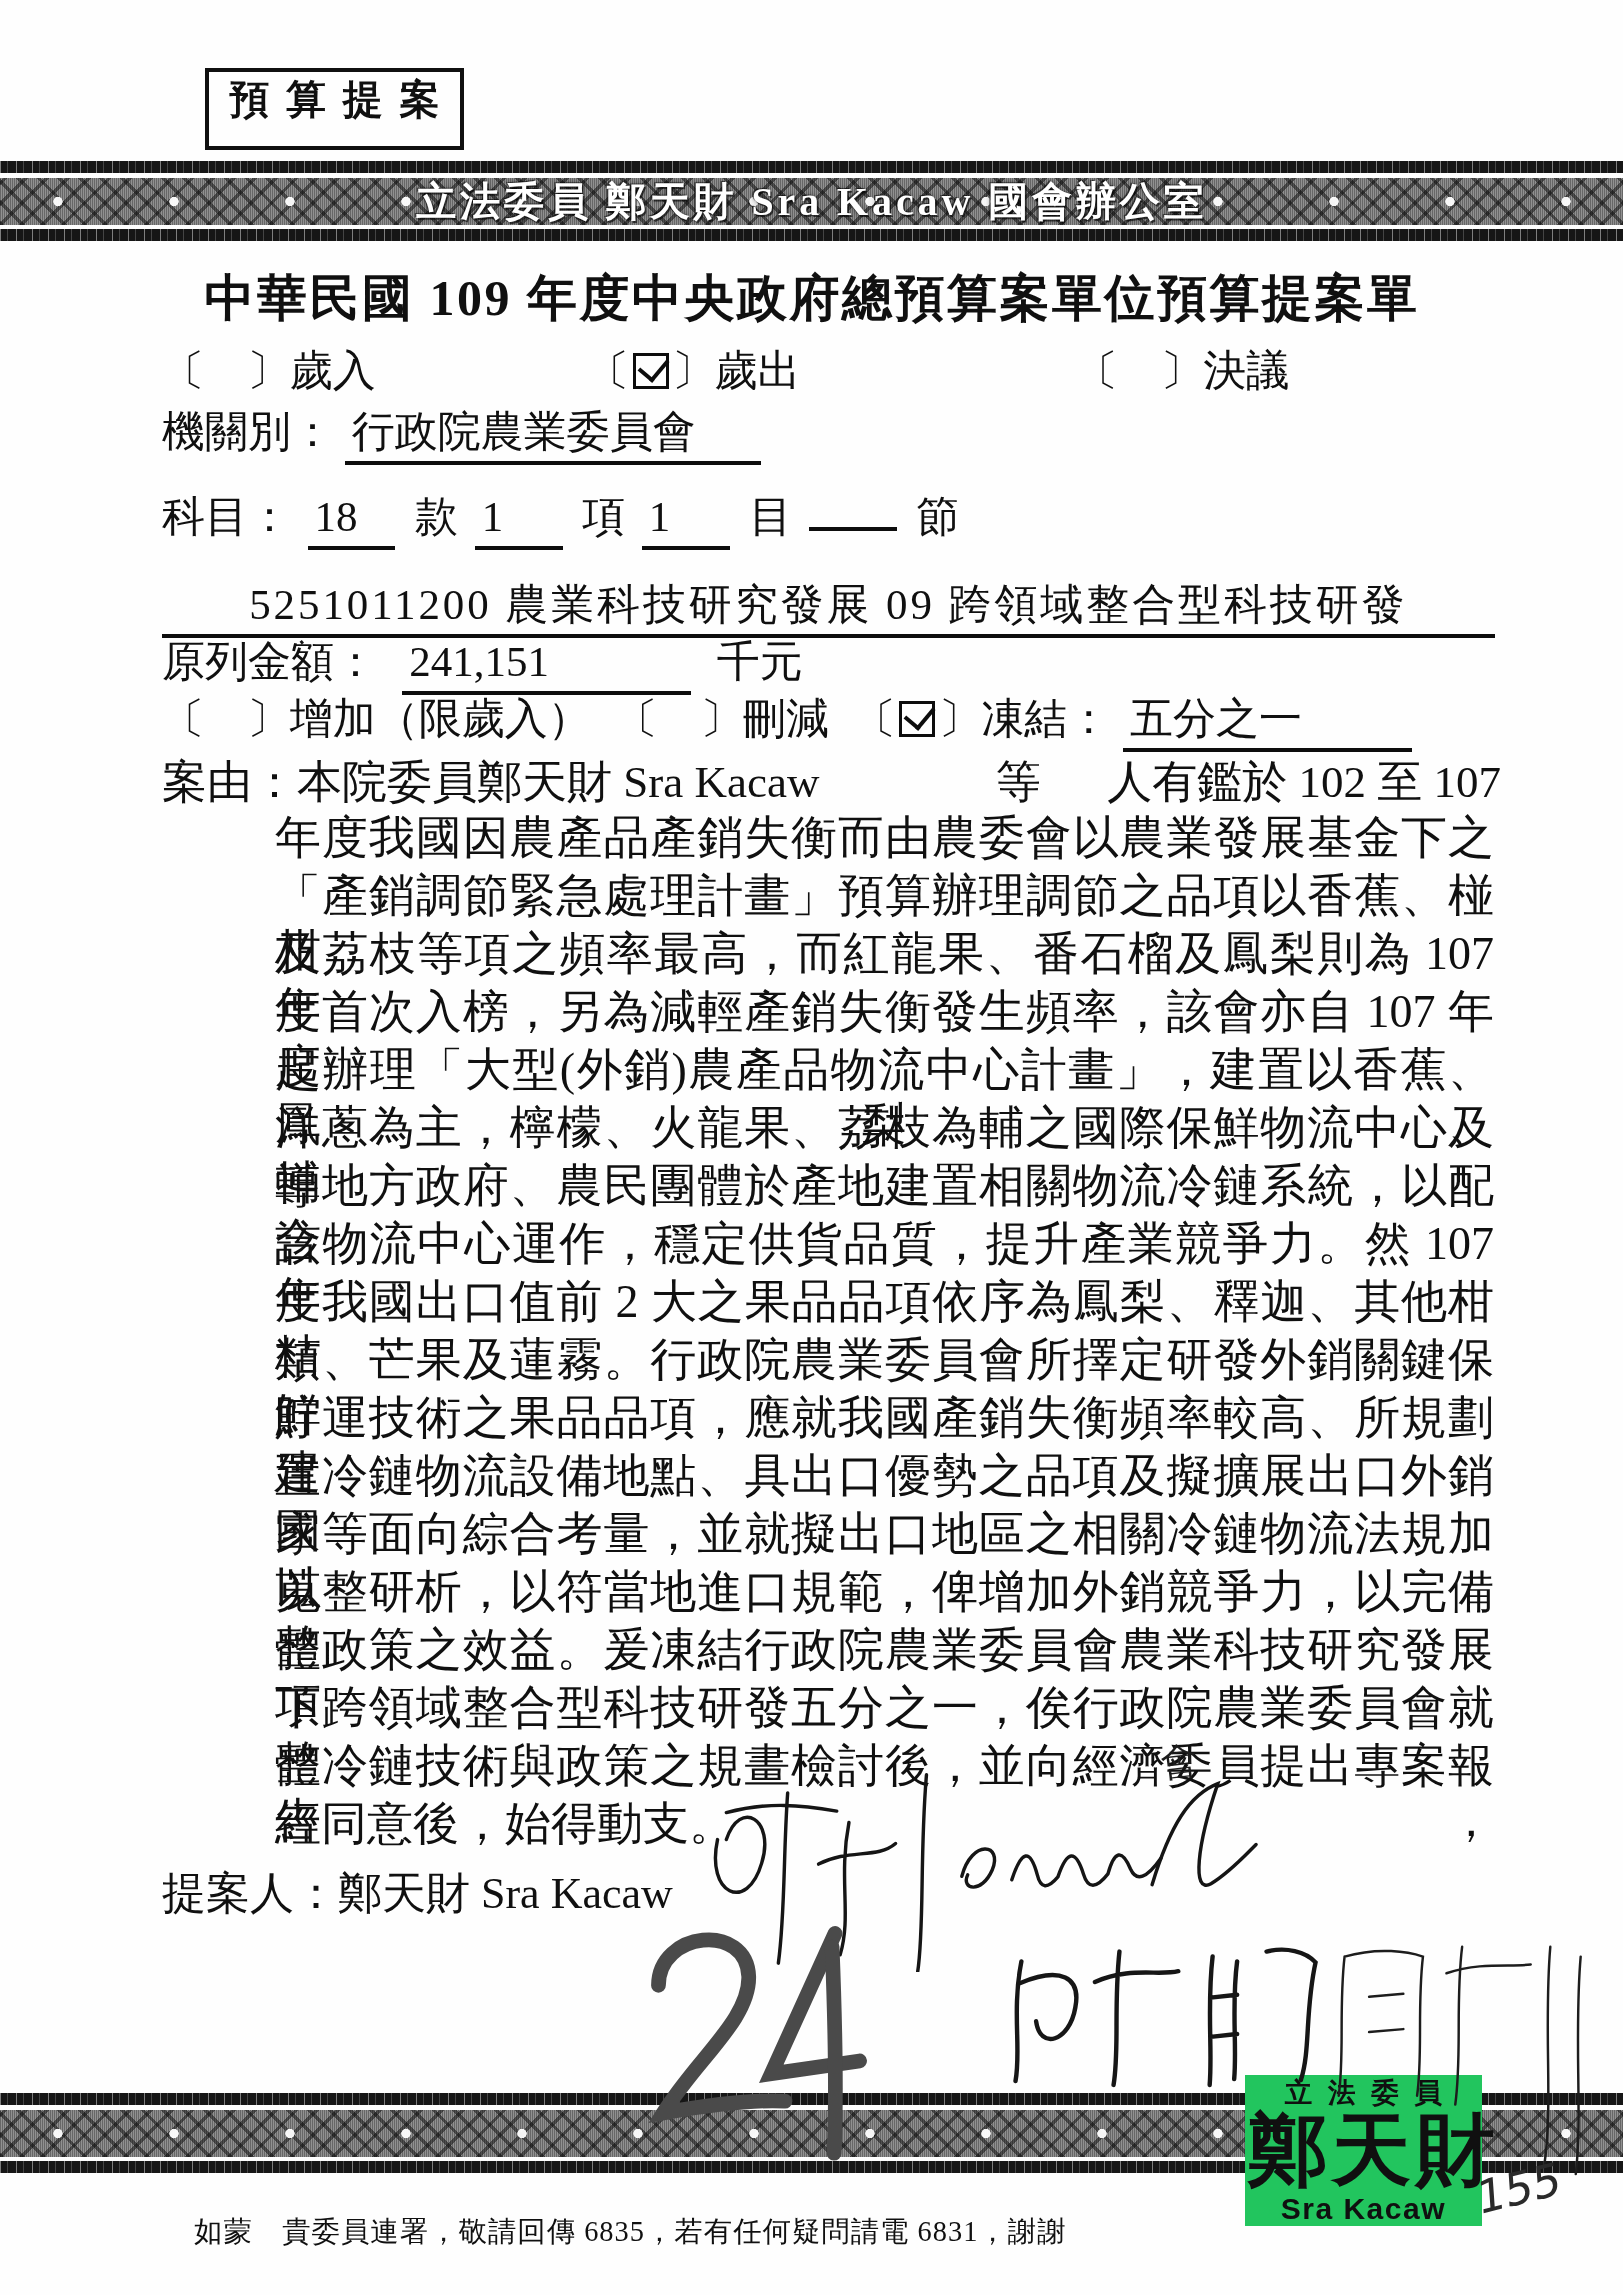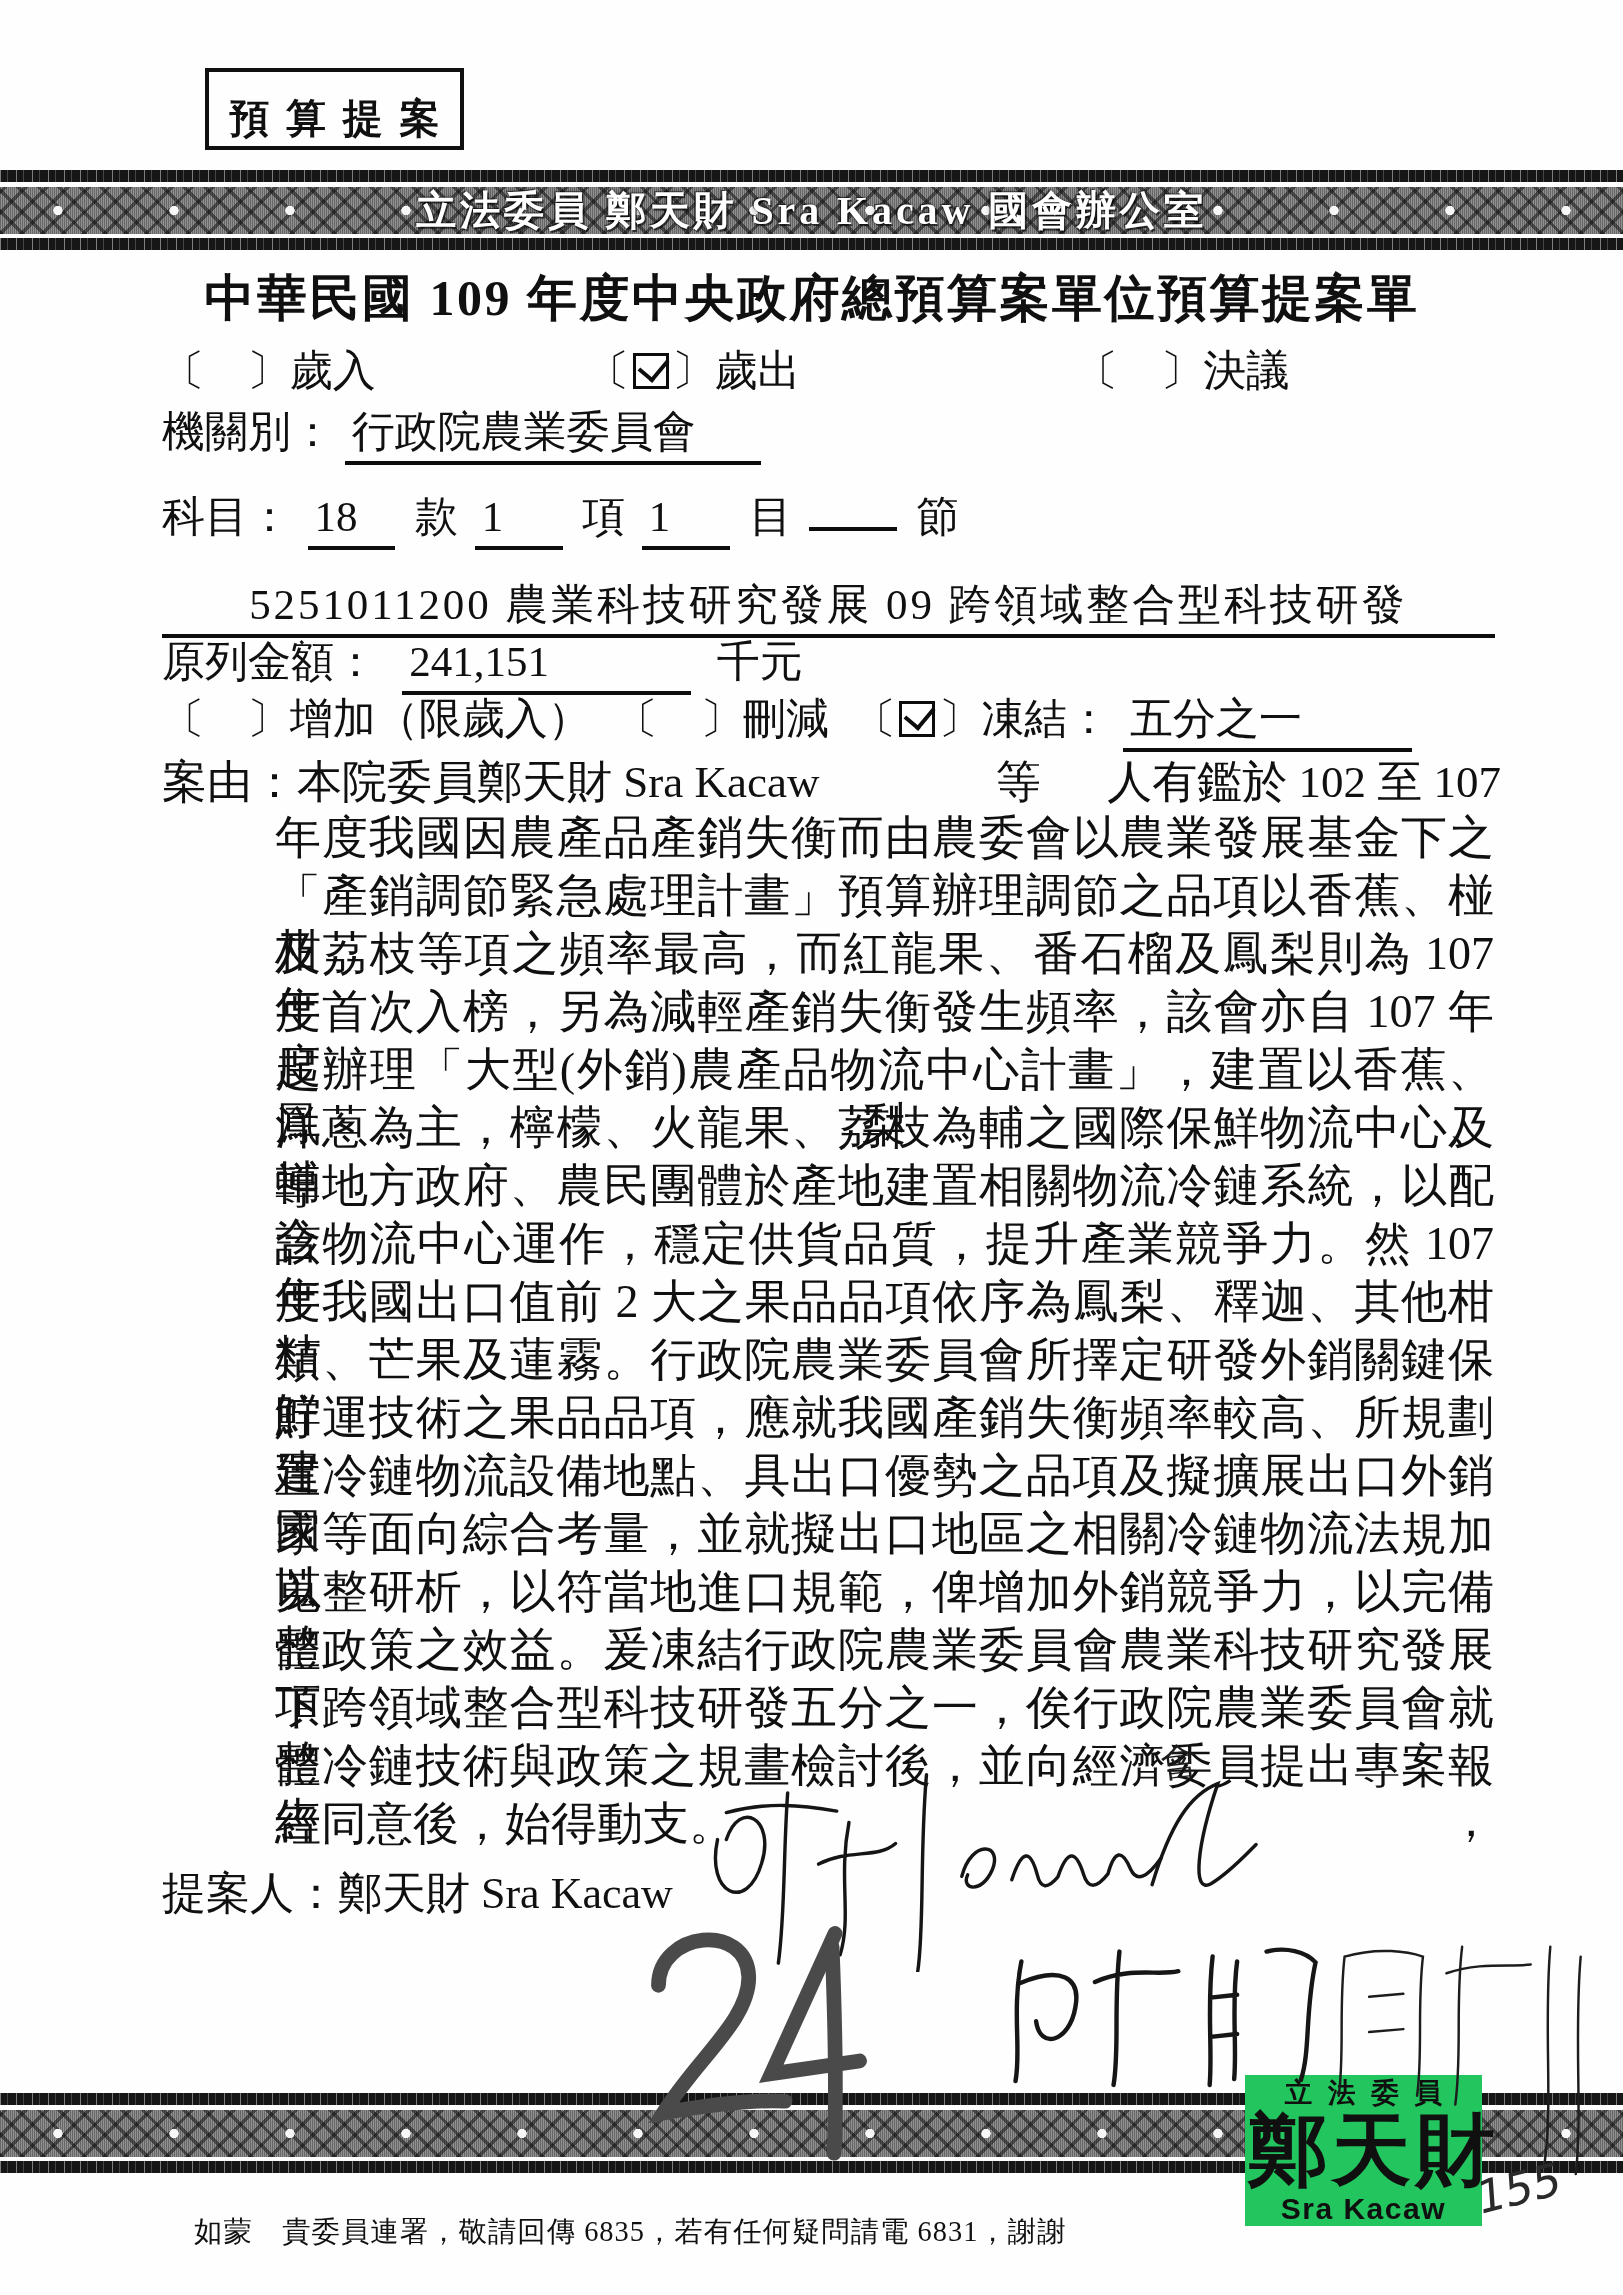--- a/index.html
+++ b/index.html
@@ -1,20 +1,20 @@
 <!DOCTYPE html>
 <html style="font-size:7.8px"><head>
 <meta charset="utf-8">
 <style>
   html,body{margin:0;padding:0;background:#ffffff;}
   .page{position:relative;width:1624px;height:2295px;background:#fefefe;overflow:hidden;
         font-family:"Liberation Serif","DejaVu Serif",serif;color:#101010;}
   
   .stamp{position:absolute;left:205px;top:68px;width:234px;height:74px;border:4.9px solid #101010;
-         display:flex;align-items:flex-end;justify-content:center;font-size:40px;font-weight:600;
+         display:flex;align-items:flex-start;justify-content:center;font-size:40px;font-weight:600;
          letter-spacing:16.7px;padding-left:16.7px;box-sizing:content-box;}
   
   .banner{position:absolute;left:0;width:1624px;z-index:1;}
   .banner .edge{height:12.3px;background-color:#161616;
     background-image:repeating-linear-gradient(90deg,rgba(255,255,255,.45) 0 1.5px,rgba(255,255,255,0) 1.5px 7.4px,rgba(255,255,255,.2) 7.4px 8.3px,rgba(255,255,255,0) 8.3px 16px);}
   .banner .band{height:47px;margin:4.4px 0;position:relative;background-color:#848484;
     background-image:
       radial-gradient(circle at 50% 50%,rgba(255,255,255,.95) 0 4.4px,rgba(255,255,255,0) 4.9px),
       repeating-linear-gradient(45deg,rgba(12,12,12,.5) 0 3.4px,rgba(0,0,0,0) 3.4px 14.7px),
       repeating-linear-gradient(-45deg,rgba(12,12,12,.5) 0 3.4px,rgba(0,0,0,0) 3.4px 14.7px),
@@ -72,21 +72,21 @@
 </style>
 </head>
 <body>
 
 <div class="page">
 
   <div class="stamp">
     <span>預算提案</span>
   </div>
 
-  <div class="banner" style="top:170px;border-radius:11px;">
+  <div class="banner" style="top:161px;border-radius:11px;">
     <div class="edge"></div>
     <div class="band">
       <span class="band-text">立法委員 鄭天財 Sra Kacaw 國會辦公室</span>
     </div>
     <div class="edge"></div>
   </div>
 
   <div class="title">中華民國 109 年度中央政府總預算案單位預算提案單</div>
 
   <div class="frow" style="top:346px;"><span class="cat-item"><span class="br">〔</span><span class="box-slot"></span><span class="br">〕</span><span class="cat-label">歲入</span></span><span class="cat-item"><span class="br">〔</span><span class="box-slot checked"></span><span class="br">〕</span><span class="cat-label">歲出</span></span><span class="cat-item"><span class="br">〔</span><span class="box-slot"></span><span class="br">〕</span><span class="cat-label">決議</span></span></div>

